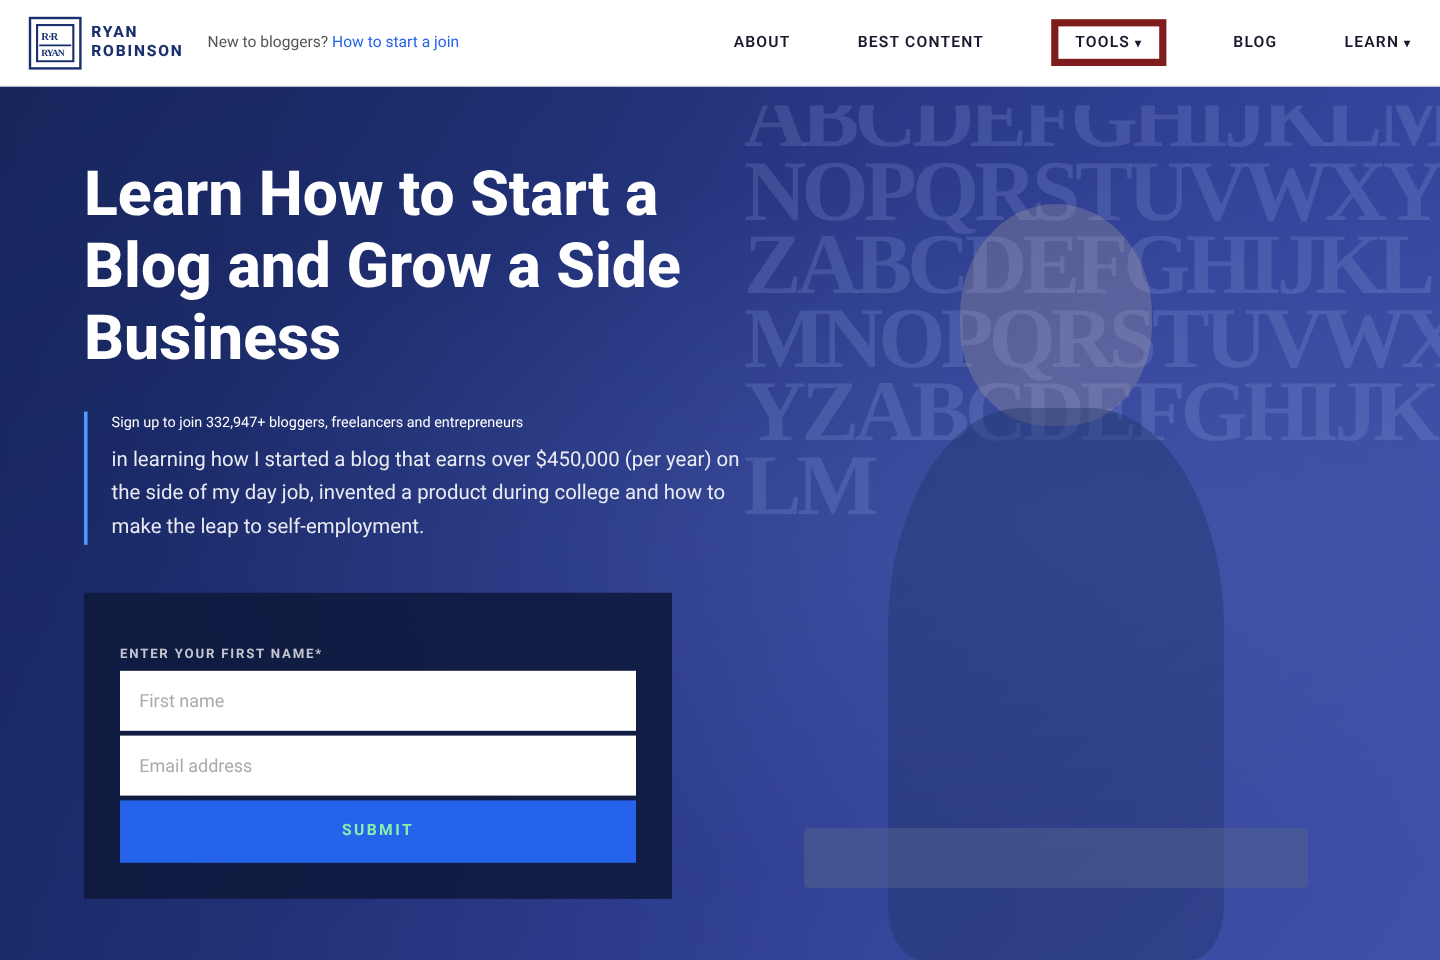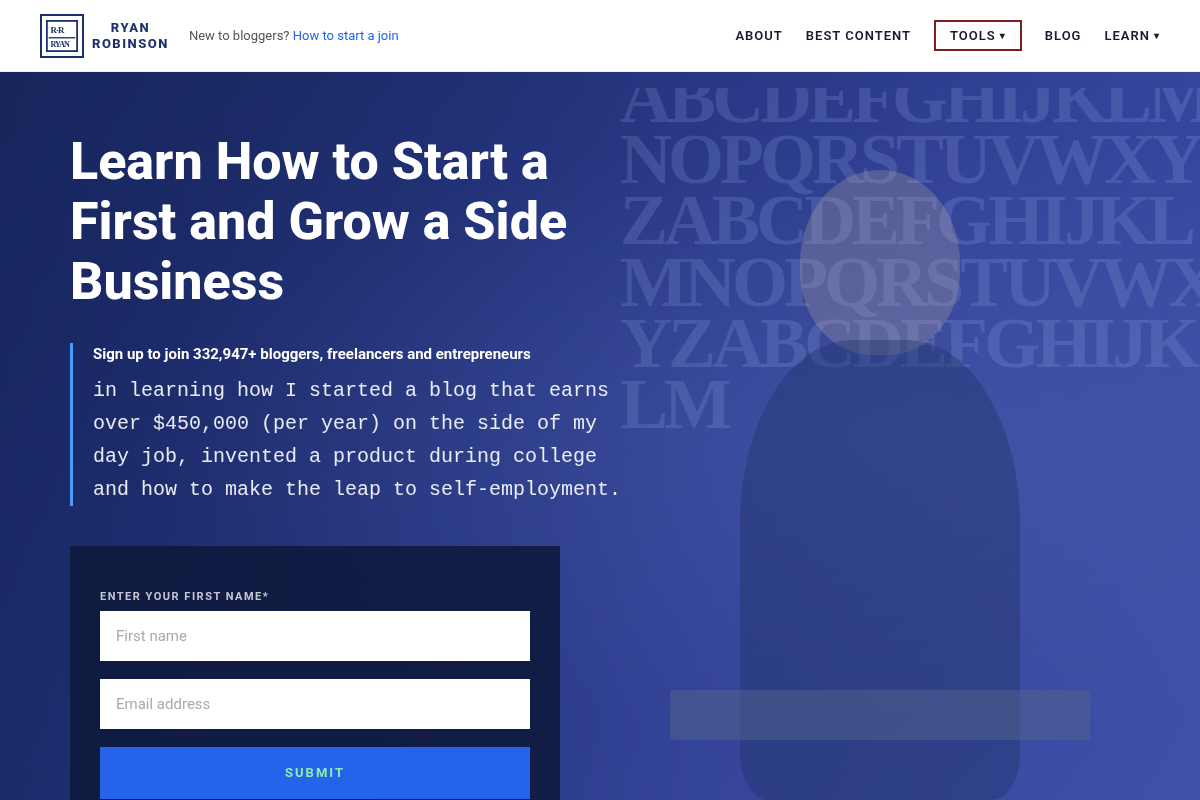--- a/index.html
+++ b/index.html
@@ -9,27 +9,26 @@
       width: 1200px;
       height: 800px;
       overflow: hidden;
     }
 
     
     .header {
       display: flex;
       align-items: center;
       justify-content: space-between;
-      padding: 0 40px;
+      padding: 0 24px;
       height: 72px;
       background: #fff;
       border-bottom: 1px solid #eee;
       position: relative;
       z-index: 10;
-      text-align: center;
     }
 
     .header-left {
       display: flex;
       align-items: center;
       gap: 20px;
     }
 
     .logo-box {
       display: flex;
@@ -68,38 +67,38 @@
     }
 
     .header-tagline a {
       color: #2563eb;
       text-decoration: none;
     }
 
     .header-nav {
       display: flex;
       align-items: center;
-      gap: 23px;
+      gap: 56px;
     }
 
     .nav-item {
       font-size: 13px;
       font-weight: 600;
       color: #1a1a2e;
       text-transform: uppercase;
       letter-spacing: 1px;
       cursor: pointer;
       text-decoration: none;
       display: flex;
       align-items: center;
       gap: 4px;
     }
 
     .nav-item.active {
-      border: 2px solid #7f1d1d;
+      border: 6px solid #7f1d1d;
       padding: 6px 14px;
     }
 
     .nav-item .chevron {
       font-size: 10px;
     }
 
     
     .hero {
       position: relative;
@@ -219,32 +218,31 @@
     }
 
     .hero-description {
       max-width: 560px;
       border-left: 3px solid #4a9bff;
       padding-left: 20px;
       margin-bottom: 36px;
     }
 
     .hero-description .highlight {
-      font-size: 15px;
-      font-weight: 700;
+      font-size: 12px;
+      font-weight: 400;
       color: #ffffff;
       margin-bottom: 8px;
       line-height: 1.5;
     }
 
     .hero-description .body-text {
-      font-size: 20px;
+      font-size: 17px;
       color: rgba(255, 255, 255, 0.9);
       line-height: 1.65;
-      font-family: Liberation Mono, monospace;
     }
 
     
     .form-box {
       background: rgba(15, 25, 60, 0.88);
       padding: 44px 30px 30px;
       max-width: 490px;
       margin-top: 4px;
     }
 
@@ -260,21 +258,21 @@
 
     .form-input {
       width: 100%;
       height: 50px;
       padding: 0 16px;
       font-size: 15px;
       color: #3b82f6;
       background: #ffffff;
       border: none;
       outline: none;
-      margin-bottom: 18px;
+      margin-bottom: 4px;
       font-family: inherit;
     }
 
     .form-input::placeholder {
       color: #aaa;
     }
 
     .submit-btn {
       width: 100%;
       height: 52px;
@@ -337,21 +335,21 @@
     <div class="bg-letters">ABCDEFGHIJKLMNOPQRSTUVWXYZABCDEFGHIJKLMNOPQRSTUVWXYZABCDEFGHIJKLM</div>
   </div>
 
   <div class="person-figure">
     <div class="person-head"></div>
     <div class="person-body"></div>
     <div class="laptop"></div>
   </div>
 
   <div class="hero-content">
-    <h1 class="hero-title">Learn How to Start a First and Grow a Side Business</h1>
+    <h1 class="hero-title">Learn How to Start a Blog and Grow a Side Business</h1>
 
     <div class="hero-description">
       <p class="highlight">Sign up to join 332,947+ bloggers, freelancers and entrepreneurs</p>
       <p class="body-text">in learning how I started a blog that earns over $450,000 (per year) on the side of my day job, invented a product during college and how to make the leap to self-employment.</p>
     </div>
 
     <div class="form-box">
       <label class="form-label" for="first-name-input">ENTER YOUR FIRST NAME*</label>
       <input id="first-name-input" class="form-input" type="text" placeholder="First name" style="">
 

